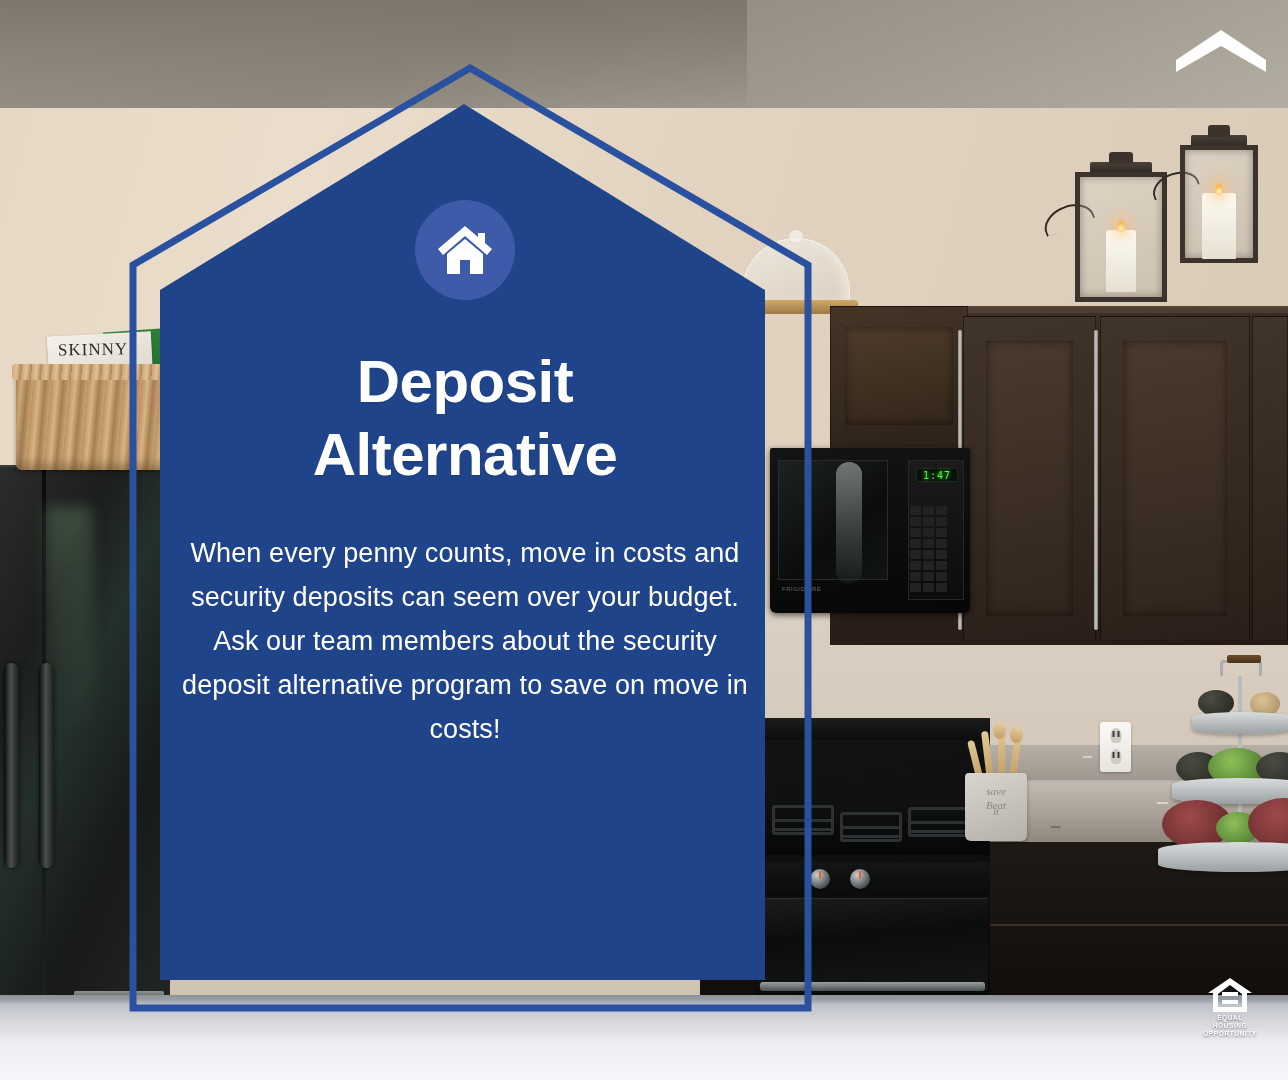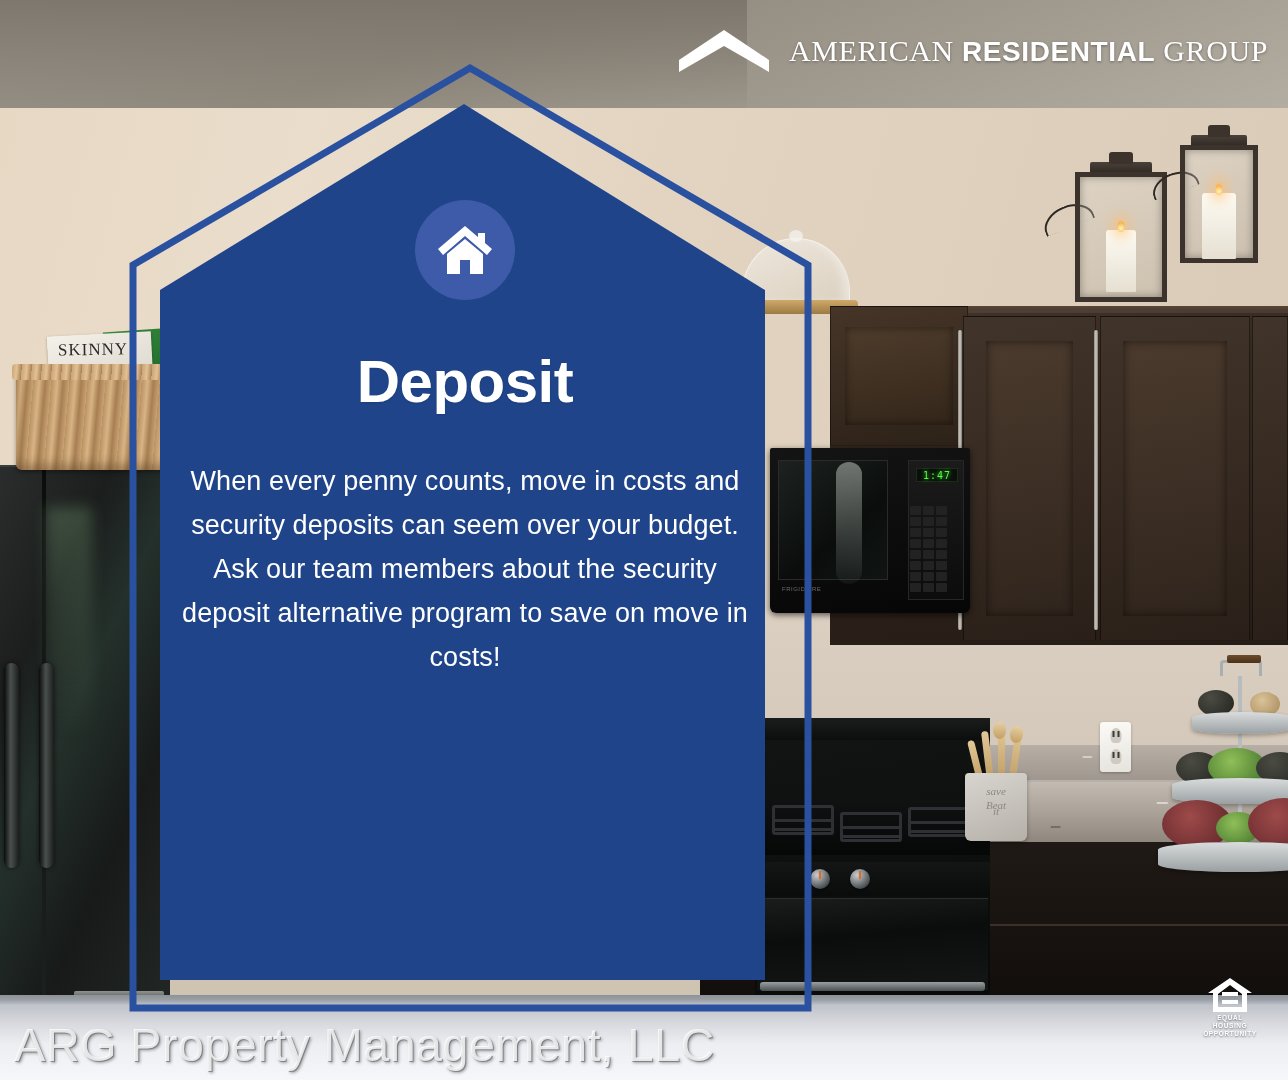--- a/index.html
+++ b/index.html
@@ -599,38 +599,37 @@
     <div class="icon-circle">
       <svg width="62" height="56" viewBox="0 0 62 56">
         <path d="M31 4 L58 27 L53 33 L31 14 L9 33 L4 27 Z" fill="#ffffff"></path>
         <path d="M31 17 L49 32 L49 52 L36 52 L36 38 L26 38 L26 52 L13 52 L13 32 Z" fill="#ffffff"></path>
         <rect x="44" y="11" width="7" height="13" fill="#ffffff"></rect>
       </svg>
     </div>
 
     <div class="headline">
       <div>Deposit</div>
+      <div>Alternative</div>
     </div>
 
     <p class="body-copy">When every penny counts, move in costs and security deposits can seem over your budget. Ask our team members about the security deposit alternative program to save on move in costs!</p>
   </div>
 
   <div class="logo">
     <svg class="logo-mark" viewBox="0 0 94 46">
       <path d="M47 2 L92 32 L92 44 L47 18 L2 44 L2 32 Z" fill="#ffffff"></path>
     </svg>
-    <div class="logo-text"><span>AMERICAN </span><b>RESIDENTIAL</b><span> GROUP</span></div>
   </div>
 
   <div class="eho">
     <svg width="50" height="38" viewBox="0 0 50 38">
       <path d="M25 2 L47 17 L42 17 L42 36 L8 36 L8 17 L3 17 Z
                M25 9 L13 18 L13 31 L37 31 L37 18 Z" fill="#ffffff"></path>
       <rect x="17" y="16" width="16" height="4" fill="#ffffff"></rect>
       <rect x="17" y="24" width="16" height="4" fill="#ffffff"></rect>
     </svg>
     <div class="eho-l1">EQUAL HOUSING</div>
     <div class="eho-l2">OPPORTUNITY</div>
   </div>
 
-  <div class="watermark">ARG Property Management, LLC</div>
 
 </div>
 
 </body></html>

